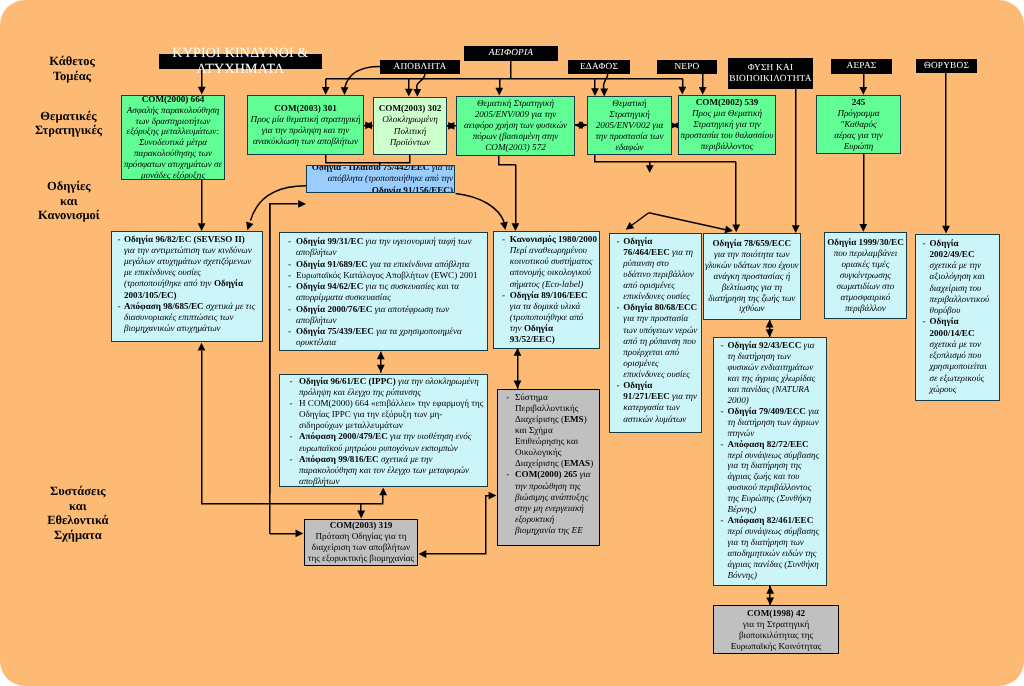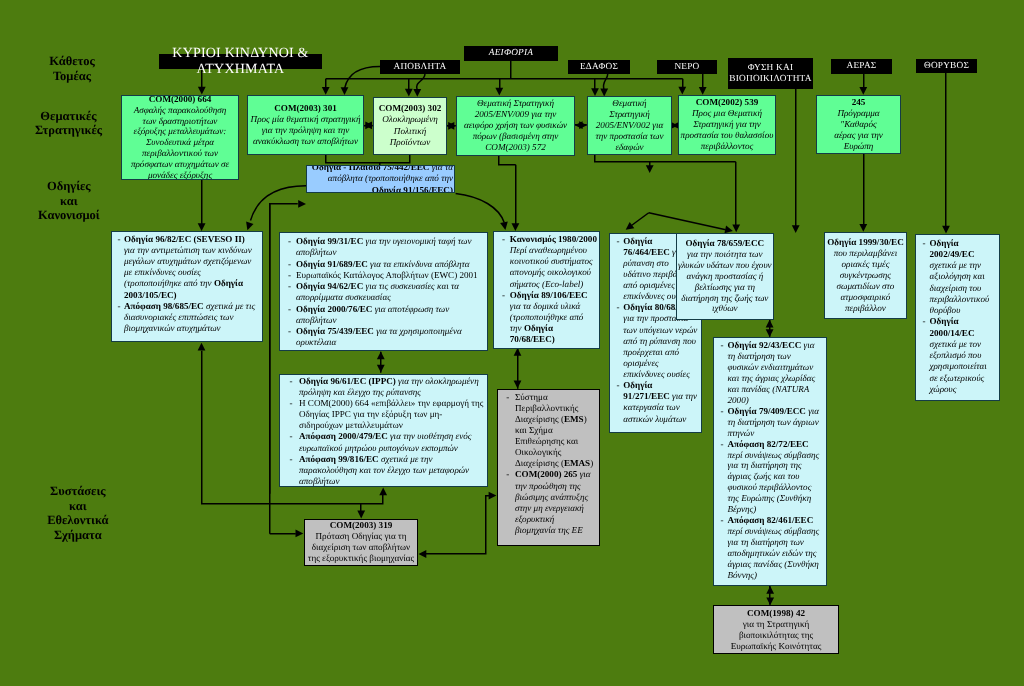--- a/index.html
+++ b/index.html
@@ -1,18 +1,18 @@
 <!DOCTYPE html>
 <html><head>
 <meta charset="utf-8">
 <title>EU Environmental Policy Framework Diagram</title>
 <style>
   html,body{margin:0;padding:0;background:#ffffff;-webkit-font-smoothing:antialiased;text-rendering:geometricPrecision;}
   body{width:1024px;height:686px;overflow:hidden;font-family:"Liberation Serif",serif;}
-  #stage{position:relative;width:1024px;height:686px;background:#4d7c0f;}
+  #stage{position:relative;width:1024px;height:686px;background:#fdba74;border-radius:25px;}
   #wires{position:absolute;left:0;top:0;width:1024px;height:686px;pointer-events:none;}
   .rlabel{position:absolute;text-align:center;font-weight:bold;color:#000;line-height:1.3;font-size:11.5px;white-space:nowrap;}
   .hdr{position:absolute;background:#000;color:#fff;display:flex;align-items:center;justify-content:center;text-align:center;line-height:1.12;font-size:9.2px;letter-spacing:.2px;}
   .bx{position:absolute;box-sizing:border-box;border:1.4px solid #143C46;display:flex;flex-direction:column;justify-content:center;text-align:center;color:#000;overflow:hidden;}
   .green{background:#60FE95;}
   .lgreen{background:#CCFFCC;}
   .blue{background:#99CCFF;}
   .cyan{background:#CCF5F9;}
   .gray{background:#C0C0C0;border-color:#000;}
   .ttl{font-weight:bold;}
@@ -155,23 +155,23 @@
     </div>
     <div class="hdr" style="left: 728px; top: 58px; width: 85px; height: 31px; font-size: 9.3px;">
       <span>ΦΥΣΗ ΚΑΙ<br>ΒΙΟΠΟΙΚΙΛΟΤΗΤΑ</span>
     </div>
     <div class="hdr" style="left: 831px; top: 59px; width: 61px; height: 15px; font-size: 9.3px;">
       <span>ΑΕΡΑΣ</span>
     </div>
     <div class="hdr" style="left: 916px; top: 59px; width: 61px; height: 14px; font-size: 9.3px;">
       <span>ΘΟΡΥΒΟΣ</span>
     </div>
-    <div class="bx green" style="left: 121px; top: 94.5px; width: 118px; height: 85.5px; font-size: 9.15px; line-height: 1.185; padding: 0px 8px;">
+    <div class="bx green" style="left: 121px; top: 94.5px; width: 104px; height: 85.5px; font-size: 9.15px; line-height: 1.185; padding: 0px 0;">
       <div class="ttl">COM(2000) 664</div>
-      <div class="bd">Ασφαλής παρακολούθηση των δραστηριοτήτων εξόρυξης μεταλλευμάτων: Συνοδευτικά μέτρα περιβαλλοντικού των πρόσφατων ατυχημάτων σε μονάδες εξόρυξης</div>
+      <div class="bd">Ασφαλής παρακολούθηση των δραστηριοτήτων εξόρυξης μεταλλευμάτων: Συνοδευτικά μέτρα παρακολούθησης των πρόσφατων ατυχημάτων σε μονάδες εξόρυξης</div>
     </div>
     <div class="bx green" style="left: 247px; top: 95px; width: 117px; height: 60px; font-size: 9.15px; line-height: 1.19; padding: 0px 2px;">
       <div class="ttl">COM(2003) 301</div>
       <div class="bd">Προς μία θεματική στρατηγική για την πρόληψη και την ανακύκλωση των αποβλήτων</div>
     </div>
     <div class="bx lgreen" style="left: 373px; top: 96.5px; width: 74px; height: 58px; font-size: 9.15px; line-height: 1.22; padding: 0px 2px;">
       <div class="ttl">COM(2003) 302</div>
       <div class="bd">Ολοκληρωμένη Πολιτική Προϊόντων</div>
     </div>
     <div class="bx green" style="left: 456px; top: 95.5px; width: 119px; height: 60px; font-size: 9.15px; line-height: 1.19; padding: 0px 2.5px;">
@@ -245,21 +245,21 @@
         <span class="tx"><b>Απόφαση 99/816/EC</b> <i>σχετικά με την παρακολούθηση και τον έλεγχο των μεταφορών αποβλήτων</i></span>
       </div>
     </div>
     <div class="bx cyan lst" style="left: 493px; top: 231px; width: 107px; height: 118px; font-size: 9.1px; line-height: 1.225; padding: 2px 2px 1px 3px;">
       <div class="li">
         <span class="bu" style="flex-basis:12.8px">-</span>
         <span class="tx"><b>Κανονισμός 1980/2000</b> <i>Περί αναθεωρημένου κοινοτικού συστήματος απονομής οικολογικού σήματος (Eco-label)</i></span>
       </div>
       <div class="li">
         <span class="bu" style="flex-basis:12.8px">-</span>
-        <span class="tx"><b>Οδηγία 89/106/EEC</b> <i>για τα δομικά υλικά (τροποποιήθηκε από την</i> <b>Οδηγία 70/68/EEC)</b></span>
+        <span class="tx"><b>Οδηγία 89/106/EEC</b> <i>για τα δομικά υλικά (τροποποιήθηκε από την</i> <b>Οδηγία 93/52/EEC)</b></span>
       </div>
     </div>
     <div class="bx cyan lst" style="left: 608.5px; top: 232.5px; width: 93px; height: 200px; font-size: 9.1px; line-height: 1.225; padding: 2px 2px 1px 3px;">
       <div class="li">
         <span class="bu" style="flex-basis:10.8px">-</span>
         <span class="tx"><b>Οδηγία 76/464/EEC</b> <i>για τη ρύπανση στο υδάτινο περιβάλλον από ορισμένες επικίνδυνες ουσίες</i></span>
       </div>
       <div class="li">
         <span class="bu" style="flex-basis:10.8px">-</span>
         <span class="tx"><b>Οδηγία 80/68/ECC</b> <i>για την προστασία των υπόγειων νερών από τη ρύπανση που προέρχεται από ορισμένες επικίνδυνες ουσίες</i></span>
@@ -300,21 +300,21 @@
     <div class="bx gray lst" style="left: 496.5px; top: 388.5px; width: 103px; height: 157px; font-size: 9.1px; line-height: 1.225; padding: 2px 2px 1px 3px;">
       <div class="li">
         <span class="bu" style="flex-basis:14.5px">-</span>
         <span class="tx">Σύστημα Περιβαλλοντικής Διαχείρισης (<b>EMS</b>) και Σχήμα Επιθεώρησης και Οικολογικής Διαχείρισης (<b>EMAS</b>)</span>
       </div>
       <div class="li">
         <span class="bu" style="flex-basis:14.5px">-</span>
         <span class="tx"><b>COM(2000) 265</b> <i>για την προώθηση της βιώσιμης ανάπτυξης στην μη ενεργειακή εξορυκτική βιομηχανία της ΕΕ</i></span>
       </div>
     </div>
-    <div class="bx cyan" style="left: 676px; top: 233px; width: 97.6px; height: 86.7px; font-size: 9.15px; line-height: 1.185; padding: 0px;">
+    <div class="bx cyan" style="left: 703px; top: 233px; width: 97.6px; height: 86.7px; font-size: 9.15px; line-height: 1.185; padding: 0px;">
       <div class="ttl">Οδηγία 78/659/ECC</div>
       <div class="bd">για την ποιότητα των γλυκών υδάτων που έχουν ανάγκη προστασίας ή βελτίωσης για τη διατήρηση της ζωής των ιχθύων</div>
     </div>
     <div class="bx cyan" style="left: 823.7px; top: 231.7px; width: 83.5px; height: 87.5px; font-size: 9.15px; line-height: 1.185; padding: 0px;">
       <div class="ttl">Οδηγία 1999/30/EC</div>
       <div class="bd">που περιλαμβάνει οριακές τιμές συγκέντρωσης σωματιδίων στο ατμοσφαιρικό περιβάλλον</div>
     </div>
     <div class="bx gray" style="left: 304px; top: 518.6px; width: 114px; height: 47px; font-size: 9.15px; line-height: 1.19; padding: 0px;">
       <div class="ttl">COM(2003) 319</div>
       <div>Πρόταση Οδηγίας για τη διαχείριση των αποβλήτων της εξορυκτικής βιομηχανίας</div>

